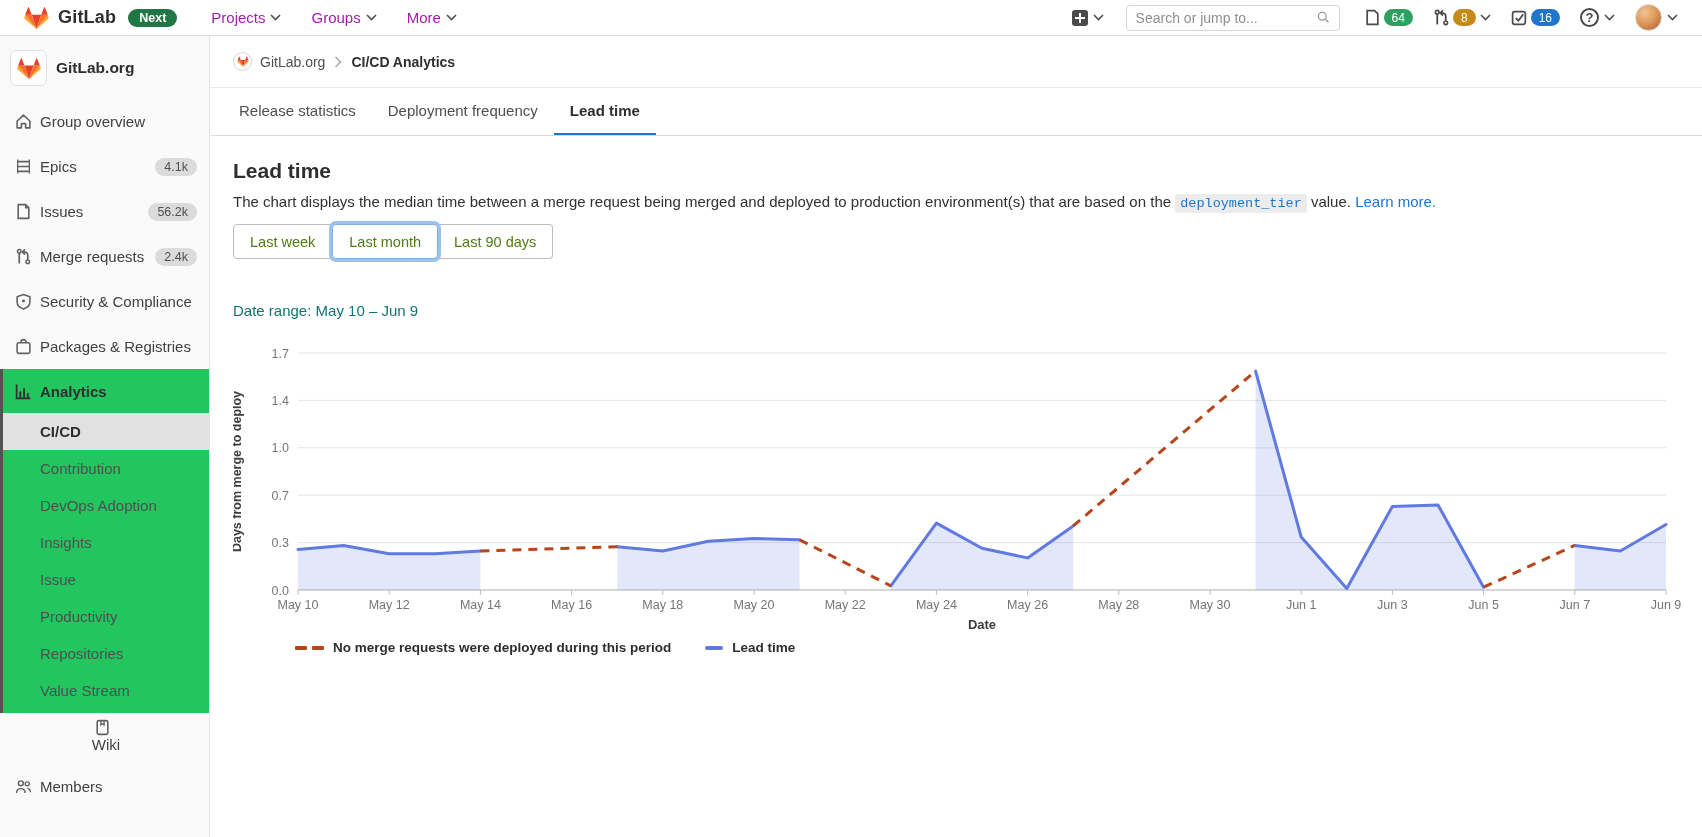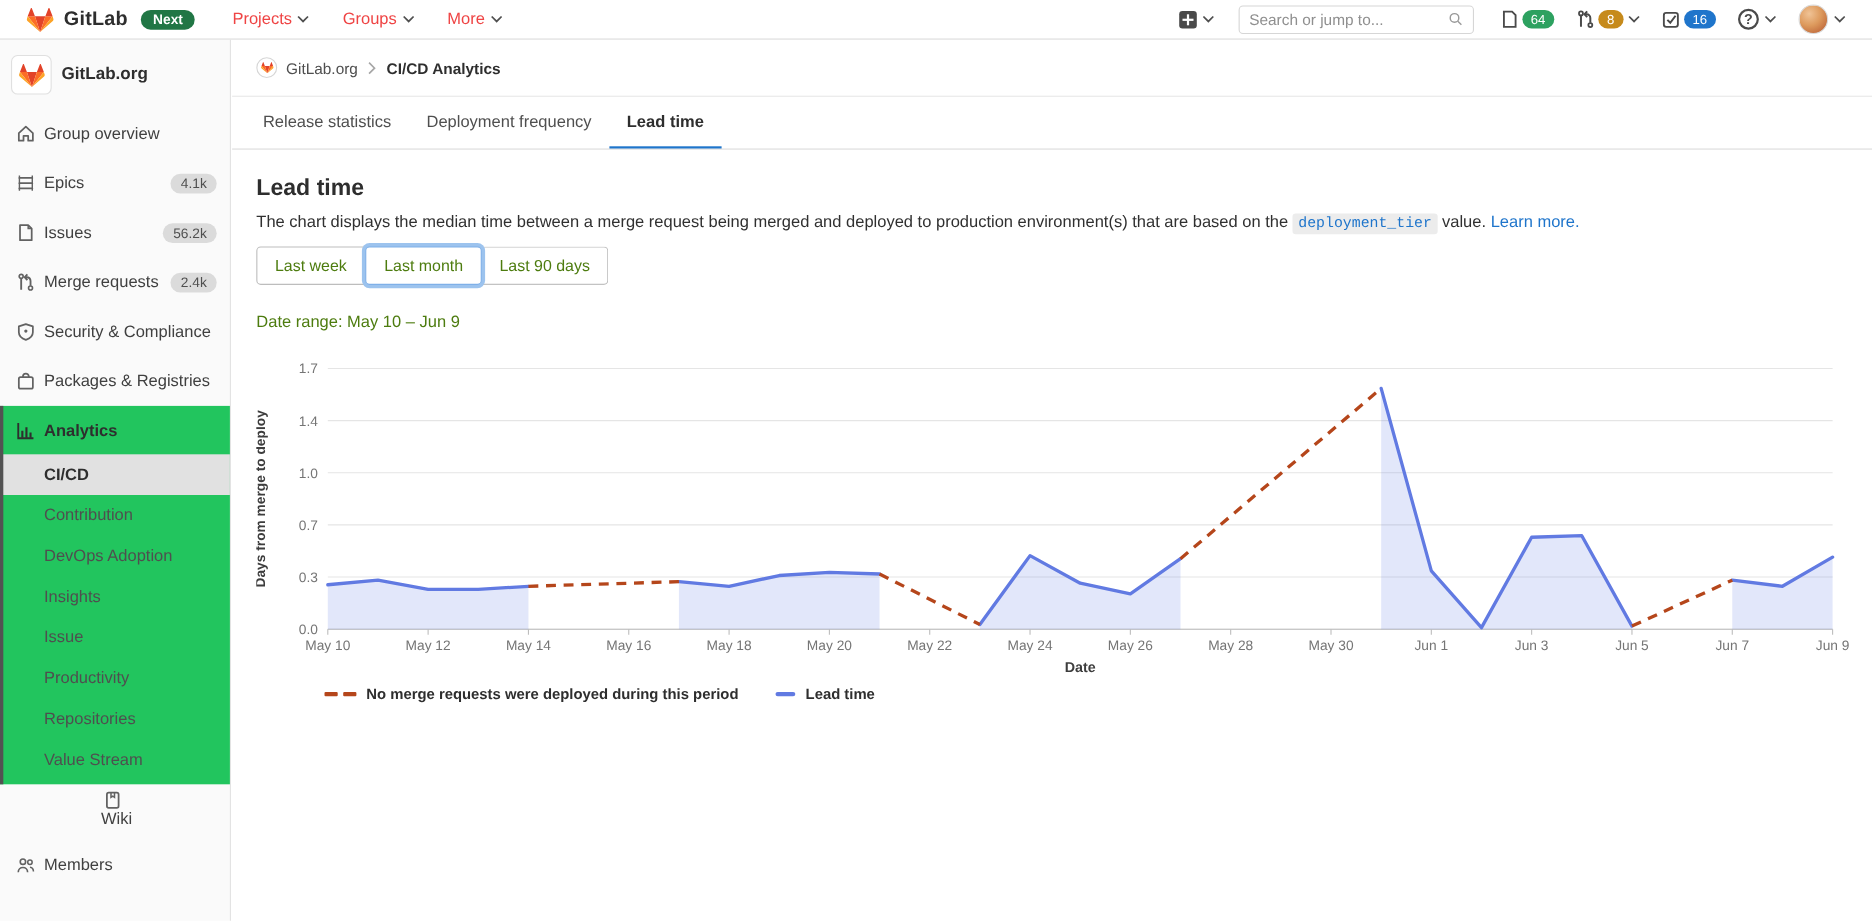--- a/index.html
+++ b/index.html
@@ -8,21 +8,21 @@
 
   
   .navbar { position:absolute; top:0; left:0; width:1702px; height:36px;
     background:#fff; border-bottom:1px solid #dbdbdb; display:flex; align-items:center; padding:0 24px; z-index:50; }
   .brand { display:flex; align-items:center; }
   .brand svg { width:25px; height:24px; }
   .brand-name { font-size:18px; font-weight:bold; color:#2e2e2e; margin-left:9px; letter-spacing:.2px; }
   .next-pill { margin-left:12px; background:#217645; color:#fff; font-size:12.5px; font-weight:bold;
     padding:2px 11px; border-radius:11px; }
   .nav-menus { display:flex; margin-left:34px; }
-  .nav-menu { display:flex; align-items:center; margin-right:30px; font-size:15px; color:#ef4444; cursor:pointer; }
+  .nav-menu { display:flex; align-items:center; margin-right:30px; font-size:15px; color:#a21caf; cursor:pointer; }
   .nav-menu svg { margin-left:5px; }
   .nav-right { margin-left:auto; display:flex; align-items:center; }
   .plus-group { display:flex; align-items:center; margin-right:22px; cursor:pointer; }
   .plus-box { width:16px; height:16px; background:#4a4a4a; border-radius:3px; position:relative; }
   .plus-box:before, .plus-box:after { content:""; position:absolute; background:#fff; }
   .plus-box:before { left:7px; top:3px; width:2px; height:10px; }
   .plus-box:after { left:3px; top:7px; width:10px; height:2px; }
   .plus-group svg { margin-left:5px; }
   .search-box { width:214px; height:26px; border:1px solid #d6d6d6; border-radius:4px; background:#fff;
     display:flex; align-items:center; padding:0 9px; margin-right:24px; }
@@ -85,21 +85,21 @@
   .code-chip { font-family:"Liberation Mono", monospace; font-size:13.5px; color:#1f75cb;
     background:#ececec; border-radius:3px; padding:2px 5px; }
   .learn-link { color:#1f75cb; text-decoration:none; cursor:pointer; }
   .btn-group { margin-top:13px; display:inline-flex; }
   .rbtn { height:35px; padding:0 16px; background:#fff; border:1px solid #bdbdbd; font-size:14.5px;
     color:#4d7c0f; cursor:pointer; font-family:"Liberation Sans", sans-serif; }
   .rbtn:first-child { border-radius:4px 0 0 4px; }
   .rbtn:last-child  { border-radius:0 4px 4px 0; border-left:none; }
   .rbtn.selected { position:relative; z-index:2; border:1px solid #7fb0e8; border-radius:4px;
     box-shadow:0 0 0 3px #9cc3ee; }
-  .date-range { margin-top:25px; font-size:15px; color:#4d7c0f; }
+  .date-range { margin-top:43px; font-size:15px; color:#0f766e; }
   .chart-wrap { margin-top:7px; position:relative; }
   .chart-wrap svg text { font-family:"Liberation Sans", sans-serif; }
   .legend { display:flex; align-items:center; margin:2px 0 0 62px; }
   .legend-item { display:flex; align-items:center; margin-right:34px; cursor:pointer; }
   .lg-dash { display:flex; align-items:center; margin-right:9px; }
   .lg-dash i { display:block; width:12px; height:4px; background:#b5461b; border-radius:1px; margin-right:5px; }
   .lg-dash i:last-child { margin-right:0; }
   .lg-line { display:block; width:18px; height:4px; background:#617ae2; border-radius:2px; margin-right:9px; }
   .legend-label { font-size:13.5px; font-weight:bold; color:#2e2e2e; }
 </style>

